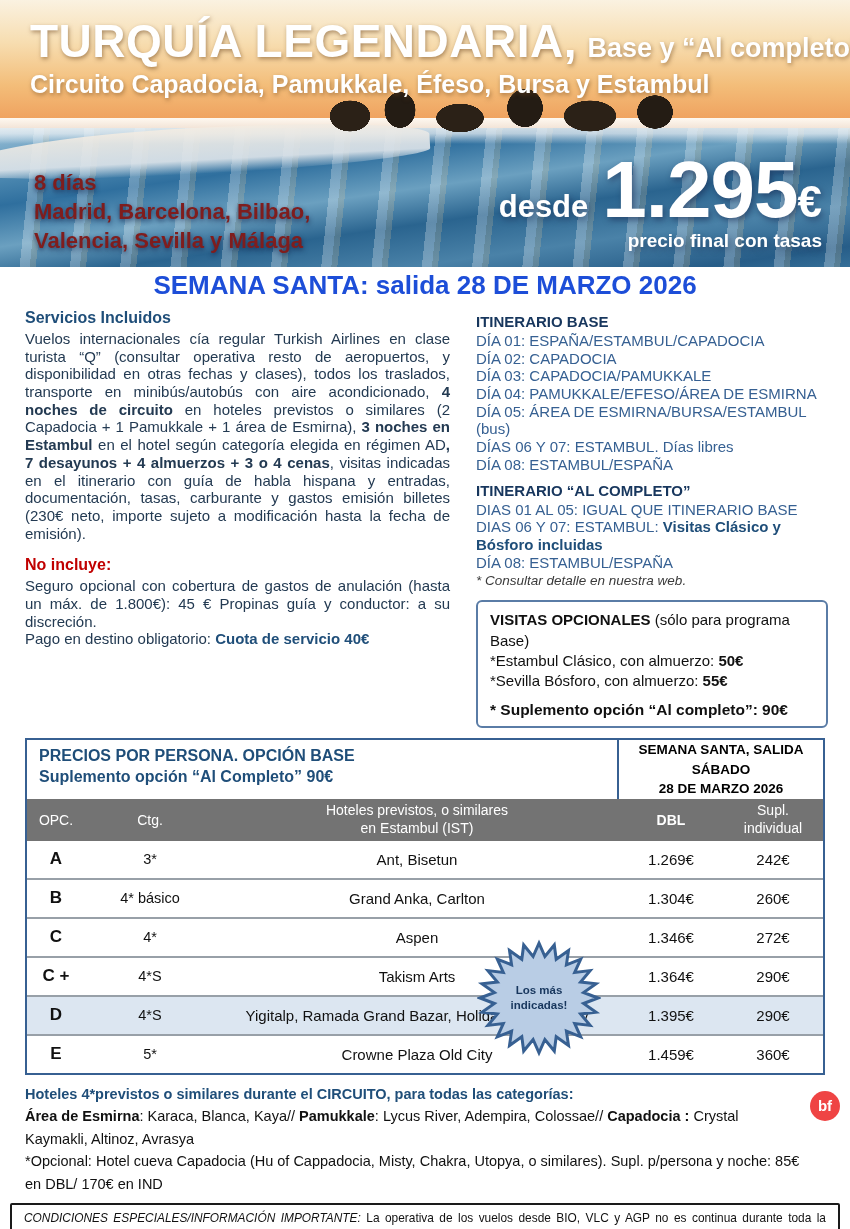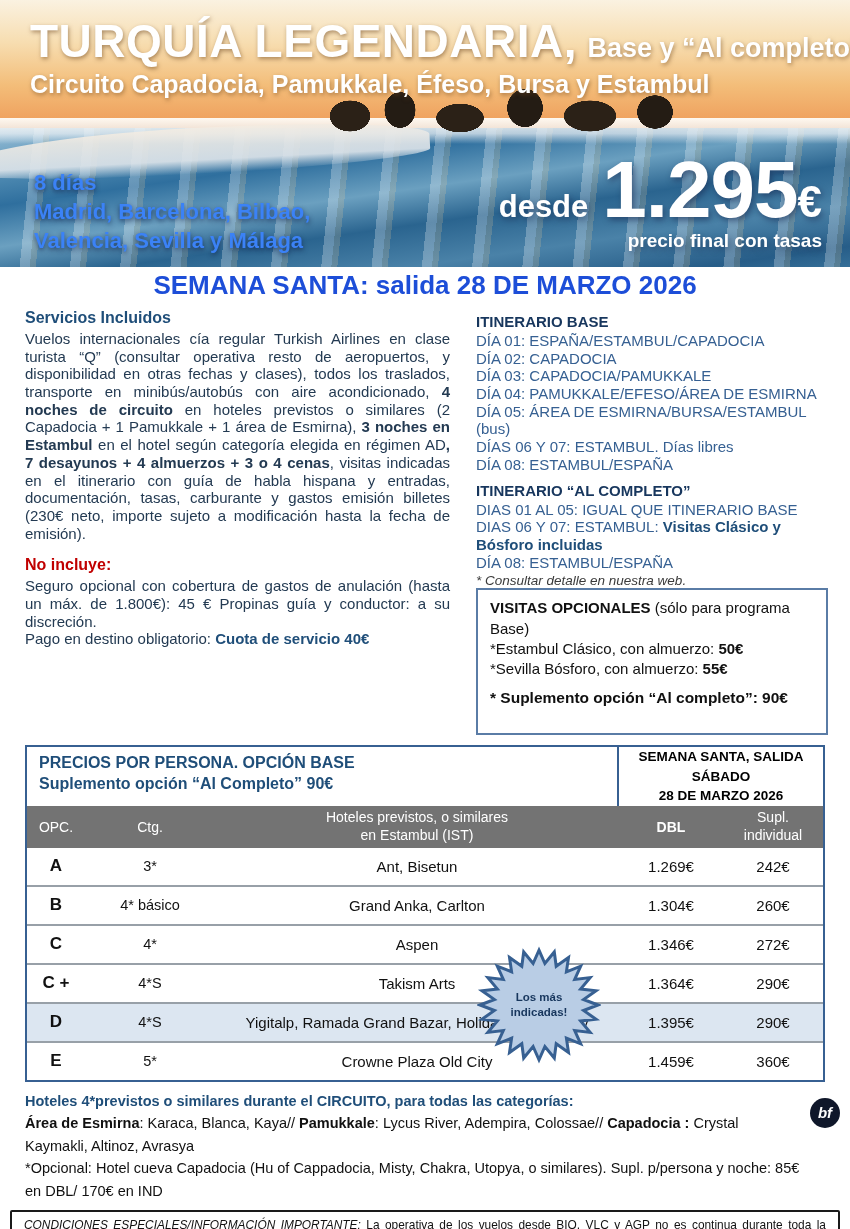--- a/index.html
+++ b/index.html
@@ -29,21 +29,21 @@
       radial-gradient(ellipse 40px 24px at 140px 36px,#2b2117 59%,transparent 60%),
       radial-gradient(ellipse 30px 32px at 205px 26px,#241c14 59%,transparent 60%),
       radial-gradient(ellipse 44px 26px at 270px 34px,#2b2117 59%,transparent 60%),
       radial-gradient(ellipse 30px 28px at 335px 30px,#241c14 59%,transparent 60%);}
   .hero-title-row{position:absolute;top:14px;left:30px;right:16px;color:#fff;white-space:nowrap;
     text-shadow:1px 2px 4px rgba(110,70,30,.55);}
   .hero-title{font-size:46px;font-weight:bold;letter-spacing:.5px;}
   .hero-title-suffix{font-size:27px;font-weight:bold;margin-left:6px;}
   .hero-subtitle{position:absolute;top:70px;left:30px;color:#fff;font-size:25px;font-weight:bold;
     text-shadow:1px 2px 4px rgba(110,70,30,.55);}
-  .hero-left{position:absolute;top:168px;left:34px;color:#3b82f6;font-size:22px;font-weight:bold;line-height:1.32;
+  .hero-left{position:absolute;top:168px;left:34px;color:#7f1d1d;font-size:22px;font-weight:bold;line-height:1.32;
     text-shadow:0 2px 5px rgba(20,40,80,.85);}
   .hero-price{position:absolute;top:152px;right:28px;color:#fff;text-align:right;
     text-shadow:2px 3px 6px rgba(25,45,85,.6);}
   .hero-price-row{display:flex;align-items:baseline;justify-content:flex-end;gap:14px;}
   .hero-desde{font-size:31px;font-weight:bold;}
   .hero-amount{font-size:80px;font-weight:bold;line-height:.95;letter-spacing:-1px;}
   .hero-euro{font-size:44px;font-weight:bold;}
   .hero-price-note{font-size:19px;font-weight:bold;margin-top:2px;}
 
   
@@ -54,21 +54,21 @@
   .col-left{flex:0 0 425px;}
   .col-right{flex:1;min-width:0;}
   .h-navy{color:#1F4E79;font-size:16px;font-weight:bold;margin:4px 0 3px 0;}
   .h-red{color:#C00000;font-size:16px;font-weight:bold;margin:14px 0 3px 0;}
   .para{font-size:15px;line-height:1.18;text-align:justify;color:#233a52;}
   .b{font-weight:bold;}
   .navy-b{font-weight:bold;color:#1F4E79;}
   .itin-h{color:#17365D;font-size:15px;font-weight:bold;margin:8px 0 2px 0;}
   .itin-line{color:#366092;font-size:15px;line-height:1.18;}
   .itin-note{color:#3a3a3a;font-size:13.5px;font-style:italic;margin-top:2px;}
-  .opt-box{margin-top:0;border:2px solid #5a7ca6;border-radius:0;padding:8px 12px 24px 12px;
+  .opt-box{margin-top:12px;border:2px solid #5a7ca6;border-radius:6px;padding:8px 12px 5px 12px;
     color:#101010;font-size:15px;line-height:1.35;}
   .opt-supp{font-weight:bold;margin-top:9px;font-size:15.5px;}
 
   
   .ptable{position:relative;margin:10px 25px 0 25px;border:2px solid #376092;}
   .thead{display:flex;}
   .thead-left{flex:1;padding:5px 12px;color:#1F4E79;font-weight:bold;font-size:16px;line-height:1.32;}
   .thead-right{width:204px;border-left:2px solid #376092;display:flex;flex-direction:column;justify-content:center;
     text-align:center;color:#000000;font-weight:bold;font-size:13.5px;line-height:1.45;}
   .tsub{display:flex;align-items:center;background:#737373;color:#fff;font-size:14px;min-height:42px;}
@@ -85,22 +85,22 @@
   .trow .c-ctg{font-size:14.5px;}
   .row-highlight{background:#DCE6F1;}
   .badge{position:absolute;top:196px;left:450px;width:124px;height:124px;pointer-events:none;}
   .badge svg{position:absolute;inset:0;}
   .badge-text{position:absolute;inset:0;display:flex;flex-direction:column;align-items:center;justify-content:center;
     color:#17365D;font-size:11.5px;font-weight:bold;line-height:1.35;}
 
   
   .circuit{position:relative;padding:8px 48px 0 25px;font-size:14.5px;line-height:1.55;color:#111;}
   .circuit-h{color:#1F4E79;font-weight:bold;font-size:14.5px;}
-  .bf-badge{position:absolute;right:10px;top:16px;width:30px;height:30px;border-radius:50%;background:#0f172a;
-    color:#fff;font-weight:bold;font-size:15px;display:flex;align-items:center;justify-content:center;font-style:italic;}
+  .bf-badge{position:absolute;right:10px;top:16px;width:30px;height:30px;border-radius:50%;background:#ef4444;
+    color:#fff;font-weight:bold;font-size:15px;display:flex;align-items:center;justify-content:center;}
 
   
   .conditions{margin:8px 10px 0 10px;border:2px solid #1a1a1a;border-radius:2px;padding:5px 12px;
     font-size:11.9px;line-height:1.38;text-align:justify;color:#111;}
   .cond-i{font-style:italic;}
 </style>
 </head>
 <body>
 
 <div class="page">

